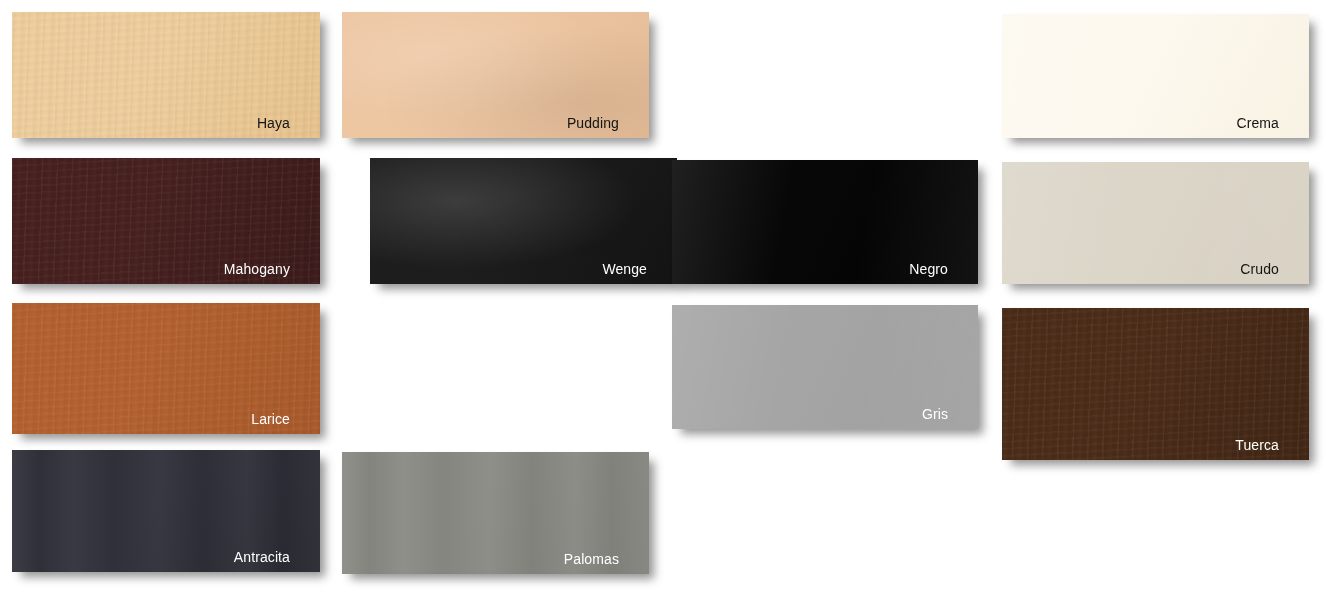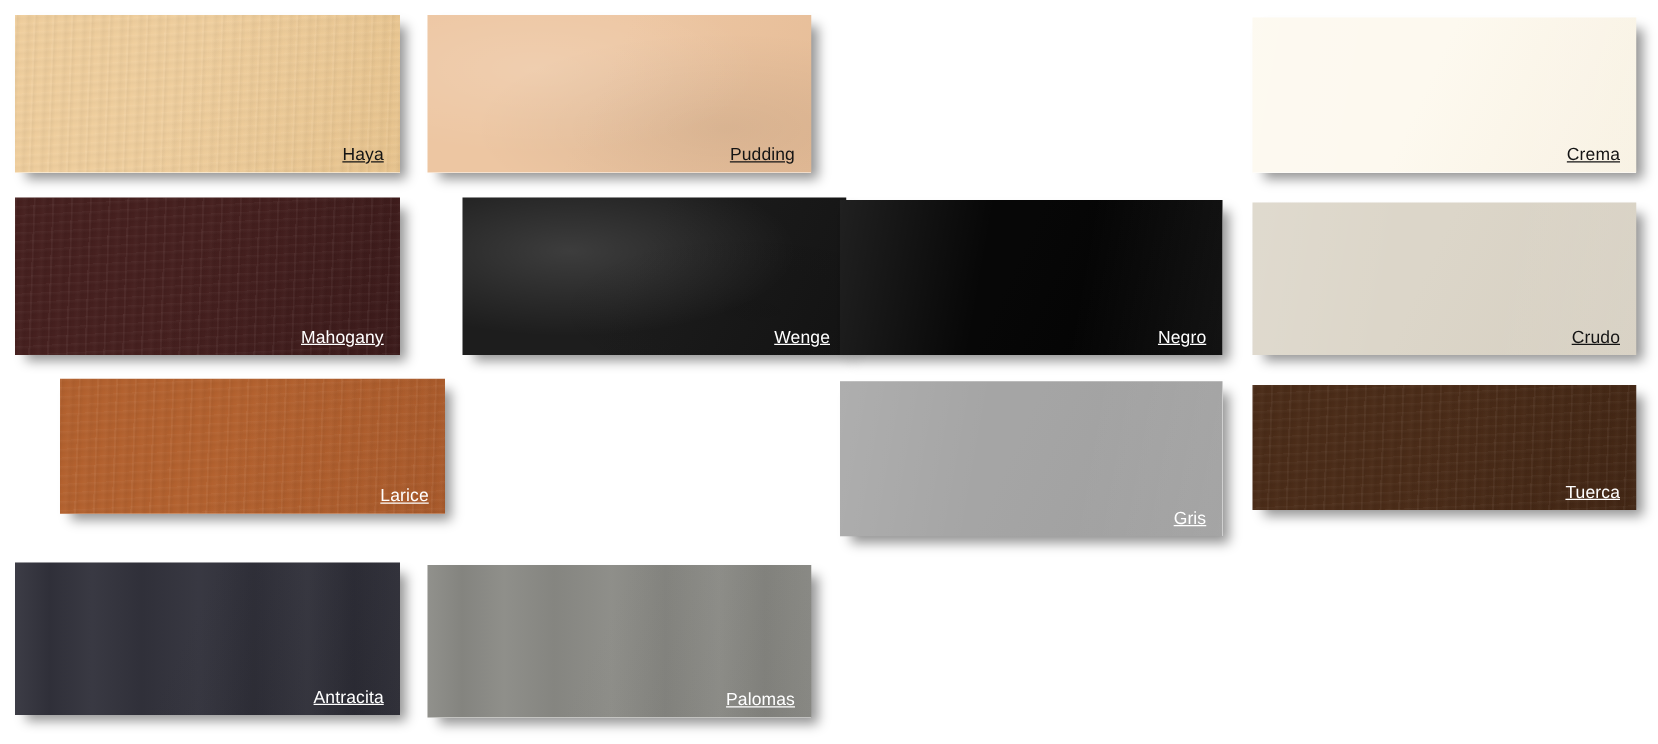--- a/index.html
+++ b/index.html
@@ -80,29 +80,28 @@
     background-image:
       linear-gradient(100deg,
         rgba(255,255,255,0.10) 0%,
         rgba(255,255,255,0.00) 38%,
         rgba(255,255,255,0.00) 62%,
         rgba(255,255,255,0.07) 100%);
   }
 
   .swatch .label {
     position: absolute;
-    right: 13px;
+    right: 30px;
     bottom: 8px;
     font-family: "Liberation Sans", sans-serif;
     font-size: 14px;
     font-weight: 400;
     letter-spacing: 0.1px;
     line-height: 1;
     white-space: nowrap;
-    text-decoration: underline;
   }
   .swatch .label.on-light {
     color: #141414;
   }
   .swatch .label.on-dark {
     color: #ffffff;
   }
 </style>
 </head>
 <body>
@@ -129,29 +128,29 @@
       <span class="label on-dark" style="color: rgb(255, 255, 255);">Wenge</span>
     </div>
     <div class="swatch" style="left: 672px; top: 160px; width: 306px; height: 124px; background: linear-gradient(115deg, rgb(7, 7, 7) 0%, rgb(7, 7, 7) 45%, rgb(1, 1, 1) 100%);">
       <div class="tex sheen"></div>
       <span class="label on-dark" style="color: rgb(255, 255, 255);">Negro</span>
     </div>
     <div class="swatch" style="left: 1002px; top: 162px; width: 307px; height: 122px; background: linear-gradient(115deg, rgb(220, 214, 201) 0%, rgb(220, 214, 201) 45%, rgb(214, 207, 193) 100%);">
       <div class="tex sheen"></div>
       <span class="label on-light" style="color: rgb(20, 20, 20);">Crudo</span>
     </div>
-    <div class="swatch" style="left: 12px; top: 303px; width: 308px; height: 108px; background: linear-gradient(115deg, rgb(180, 98, 47) 0%, rgb(180, 98, 47) 45%, rgb(169, 90, 43) 100%); margin-left: 36px;">
+    <div class="swatch" style="left: 12px; top: 303px; width: 308px; height: 131px; background: linear-gradient(115deg, rgb(180, 98, 47) 0%, rgb(180, 98, 47) 45%, rgb(169, 90, 43) 100%);">
       <div class="tex grain"></div>
       <span class="label on-dark" style="color: rgb(255, 255, 255);">Larice</span>
     </div>
     <div class="swatch" style="left: 672px; top: 305px; width: 306px; height: 124px; background: linear-gradient(115deg, rgb(165, 165, 165) 0%, rgb(165, 165, 165) 45%, rgb(158, 158, 158) 100%);">
       <div class="tex sheen"></div>
       <span class="label on-dark" style="color: rgb(255, 255, 255);">Gris</span>
     </div>
-    <div class="swatch" style="left: 1002px; top: 308px; width: 307px; height: 100px; background: linear-gradient(115deg, rgb(75, 44, 24) 0%, rgb(75, 44, 24) 45%, rgb(66, 38, 20) 100%);">
+    <div class="swatch" style="left: 1002px; top: 308px; width: 307px; height: 152px; background: linear-gradient(115deg, rgb(75, 44, 24) 0%, rgb(75, 44, 24) 45%, rgb(66, 38, 20) 100%);">
       <div class="tex grain"></div>
       <span class="label on-dark" style="color: rgb(255, 255, 255);">Tuerca</span>
     </div>
     <div class="swatch" style="left: 12px; top: 450px; width: 308px; height: 122px; background: linear-gradient(115deg, rgb(50, 50, 60) 0%, rgb(50, 50, 60) 45%, rgb(42, 42, 51) 100%);">
       <div class="tex bands"></div>
       <span class="label on-dark" style="color: rgb(255, 255, 255);">Antracita</span>
     </div>
     <div class="swatch" style="left: 342px; top: 452px; width: 307px; height: 122px; background: linear-gradient(115deg, rgb(139, 139, 134) 0%, rgb(139, 139, 134) 45%, rgb(132, 132, 127) 100%);">
       <div class="tex bands"></div>
       <span class="label on-dark" style="color: rgb(255, 255, 255); text-align: right;">Palomas</span>

